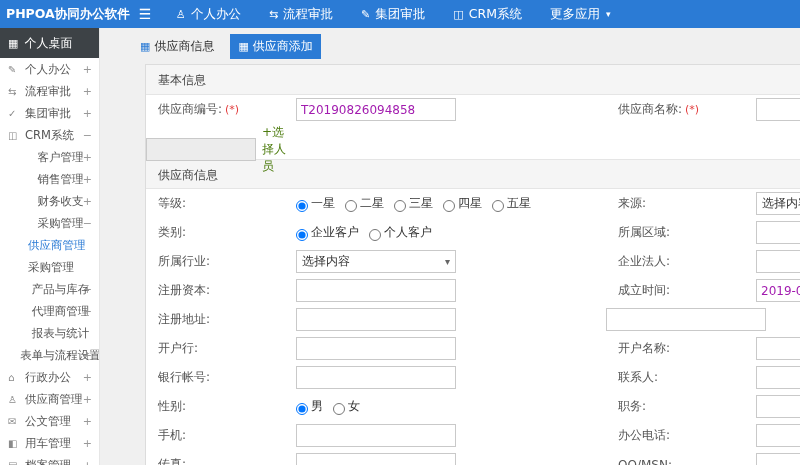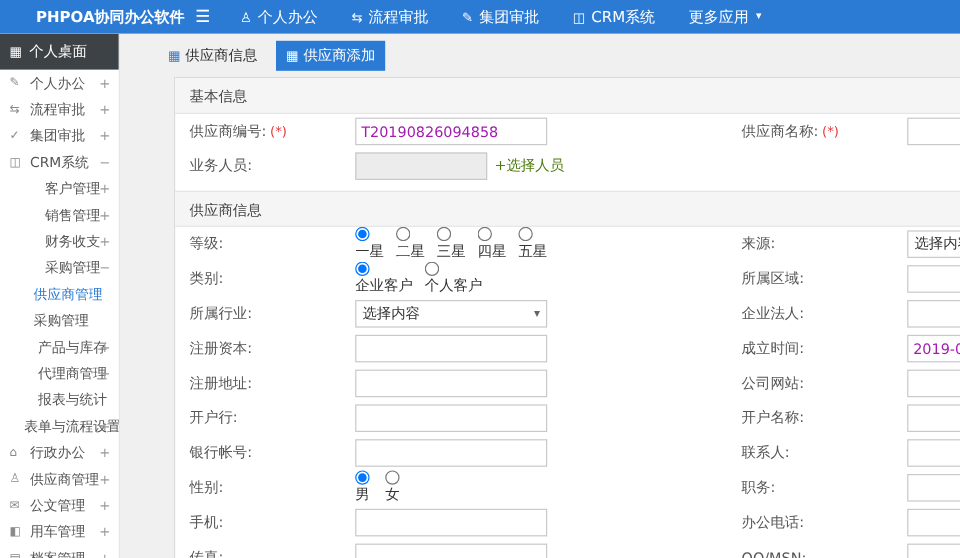--- a/index.html
+++ b/index.html
@@ -5,21 +5,21 @@
   * { margin:0; padding:0; box-sizing:border-box; }
   html,body { width:800px; height:465px; overflow:hidden; }
   body {
     font-family:"DejaVu Sans","Liberation Sans",sans-serif;
     font-size:12px; color:#333; background:#f0f0f0; position:relative;
   }
   .viewport { position:absolute; inset:0; width:800px; height:465px; overflow:hidden; }
 
   
   .topbar { position:absolute; top:0; left:0; width:800px; height:28px;
-    background:#2b7bd5; display:flex; align-items:center; color:#fff; z-index:5;padding-left:24px; }
+    background:#2b7bd5; display:flex; align-items:center; color:#fff; z-index:5; }
   .logo { width:128px; padding-left:6px; font-weight:bold; font-size:12.5px; white-space:nowrap; }
   .hamburger { width:34px; text-align:center; font-size:14px; cursor:pointer; }
   .topnav { display:flex; align-items:center; gap:28px; margin-left:14px; }
   .nav-item { display:flex; align-items:center; gap:5px; color:#fff; cursor:pointer;
     font-size:12.5px; white-space:nowrap; }
   .nav-icon { font-size:11px; }
   .nav-caret { font-size:9px; margin-left:1px; }
 
   
   .sidebar { position:absolute; top:28px; left:0; width:100px; height:437px;
@@ -53,22 +53,22 @@
 
   .form-row { display:grid; grid-template-columns:150px 310px 150px 255px;
     height:29px; align-items:center; }
   .label-cell { padding-left:12px; color:#555; white-space:nowrap; }
   .req { color:#e23b3b; margin-left:3px; font-size:11px; }
   .field-wrap { display:flex; align-items:center; }
   .txt { width:160px; height:23px; border:1px solid #c9c9c9; padding:0 4px;
     font-size:12px; font-family:inherit; color:#a21caf; background:#fff; }
   .txt.picker { width:110px; background:#ececec; }
   .pick-link { color:#4d7c0f; margin-left:6px; cursor:pointer; text-decoration:none; }
-  .radio-opt { display:inline-flex; align-items:flex-start; margin-right:10px; cursor:pointer;
-    white-space:nowrap;flex-direction:column; }
+  .radio-opt { display:inline-flex; align-items:flex-end; margin-right:10px; cursor:pointer;
+    white-space:nowrap; }
   .radio-opt input { margin-right:3px; width:12px; height:12px; }
   .sel { width:160px; height:23px; border:1px solid #c9c9c9; background:#fff;
     display:flex; align-items:center; justify-content:space-between;
     padding:0 5px; cursor:pointer; }
   .sel-caret { color:#666; font-size:10px; }
 </style>
 </head>
 <body>
 
 <div class="viewport">
@@ -213,21 +213,20 @@
               </div>
             </div>
             <div class="label-cell"><span>供应商名称:</span><span class="req">(*)</span></div>
             <div class="field-cell">
               <div class="field-wrap">
                 <input type="text" class="txt" style="">
               </div>
             </div>
           </div>
           <div class="form-row">
-            <div class="label-cell"><span>业务人员:</span></div>
             <div class="field-cell">
               <div class="field-wrap">
                 <input type="text" class="txt picker" readonly="" style="">
                 <a class="pick-link">+选择人员</a>
               </div>
             </div>
             <div class="label-cell"></div>
             <div class="field-cell"></div>
           </div>
           <div class="section-header gap">供应商信息</div>
@@ -318,21 +317,20 @@
               </div>
             </div>
           </div>
           <div class="form-row">
             <div class="label-cell"><span>注册地址:</span></div>
             <div class="field-cell">
               <div class="field-wrap">
                 <input type="text" class="txt" style="">
               </div>
             </div>
-            <div class="label-cell"><span>公司网站:</span></div>
             <div class="field-cell">
               <div class="field-wrap">
                 <input type="text" class="txt" style="">
               </div>
             </div>
           </div>
           <div class="form-row">
             <div class="label-cell"><span>开户行:</span></div>
             <div class="field-cell">
               <div class="field-wrap">

